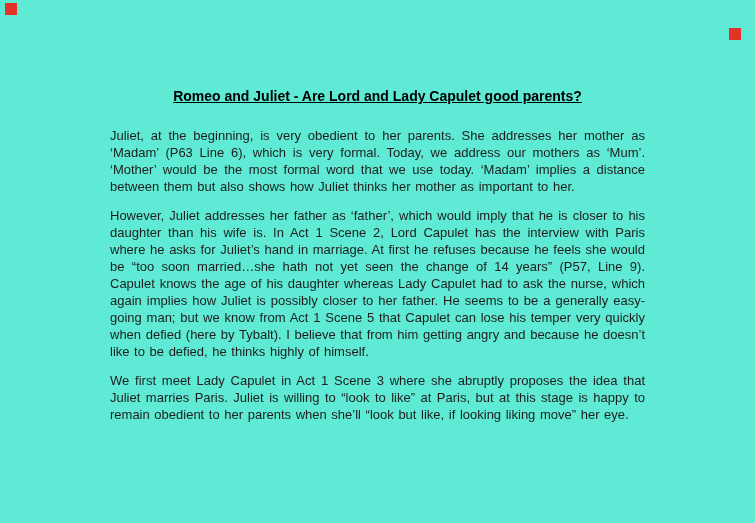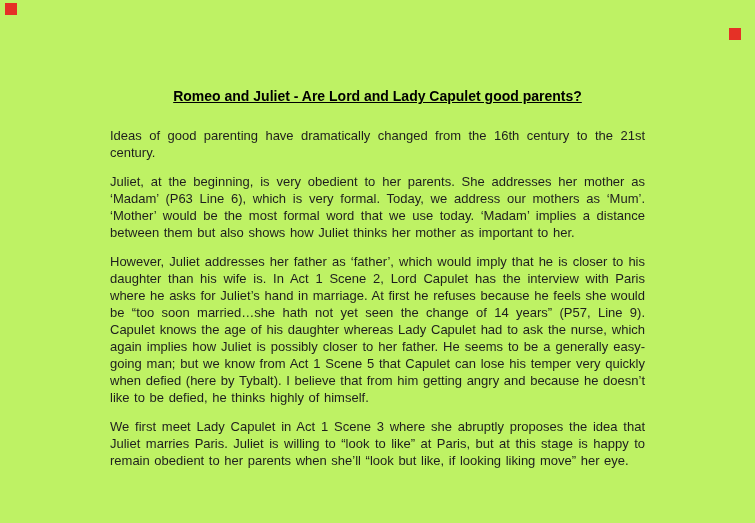--- a/index.html
+++ b/index.html
@@ -43,31 +43,30 @@
     margin: 0 0 12px 0;
     font-size: 13px;
     line-height: 17px;
     text-align: justify;
     word-spacing: 1px;
   }
 </style>
 </head>
 <body>
 
-<div class="page" style="background: #bef264;">
+<div class="page" style="background: #5eead4;">
 
   <div class="corner-mark top-left" style="background: rgb(229, 49, 38);"></div>
 
   <div class="corner-mark top-right" style="background: rgb(229, 49, 38);"></div>
 
   <div class="content" style="color: rgb(30, 30, 30);">
 
     <h1 class="doc-title">Romeo and Juliet - Are Lord and Lady Capulet good parents?</h1>
 
-    <p class="essay-paragraph">Ideas of good parenting have dramatically changed from the 16th century to the 21st century.</p>
 
 
     <p class="essay-paragraph">Juliet, at the beginning, is very obedient to her parents. She addresses her mother as ‘Madam’ (P63 Line 6), which is very formal. Today, we address our mothers as ‘Mum’. ‘Mother’ would be the most formal word that we use today. ‘Madam’ implies a distance between them but also shows how Juliet thinks her mother as important to her.</p>
 
     <p class="essay-paragraph">However, Juliet addresses her father as ‘father’, which would imply that he is closer to his daughter than his wife is. In Act 1 Scene 2, Lord Capulet has the interview with Paris where he asks for Juliet’s hand in marriage. At first he refuses because he feels she would be “too soon married…she hath not yet seen the change of 14 years” (P57, Line 9). Capulet knows the age of his daughter whereas Lady Capulet had to ask the nurse, which again implies how Juliet is possibly closer to her father. He seems to be a generally easy-going man; but we know from Act 1 Scene 5 that Capulet can lose his temper very quickly when defied (here by Tybalt). I believe that from him getting angry and because he doesn’t like to be defied, he thinks highly of himself.</p>
 
     <p class="essay-paragraph">We first meet Lady Capulet in Act 1 Scene 3 where she abruptly proposes the idea that Juliet marries Paris. Juliet is willing to “look to like” at Paris, but at this stage is happy to remain obedient to her parents when she’ll “look but like, if looking liking move” her eye.</p>
 
   </div>
 </div>

